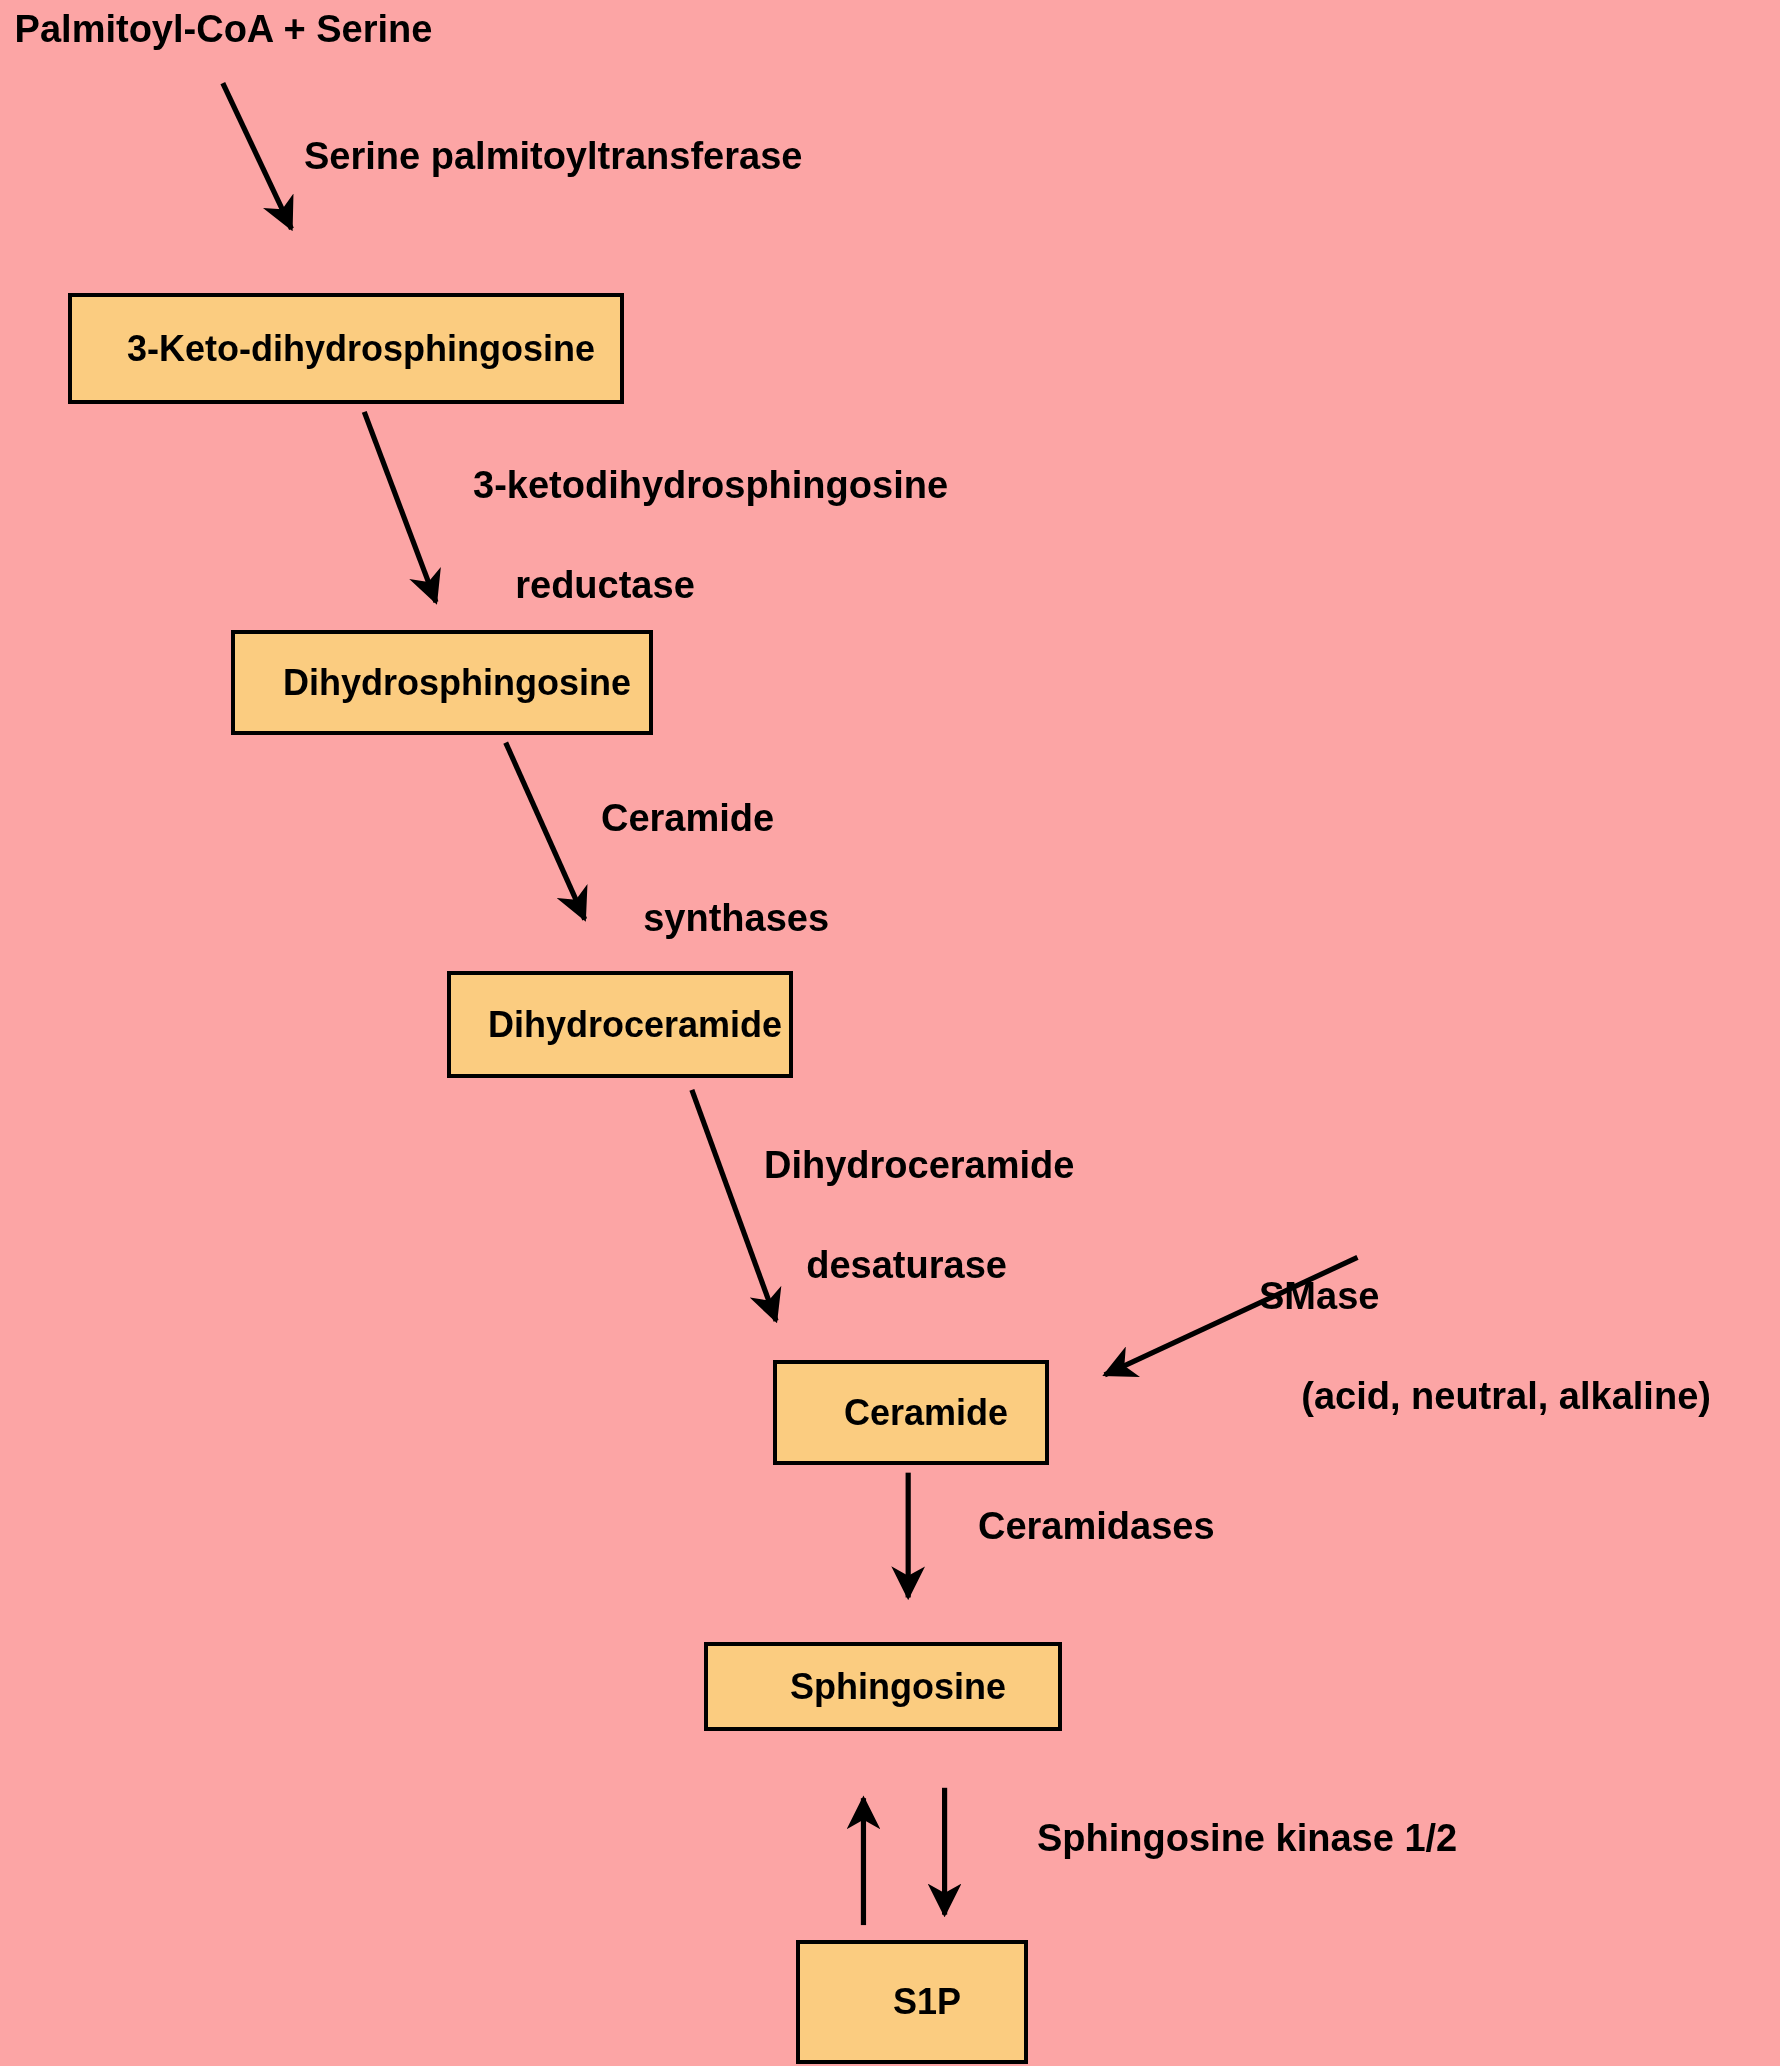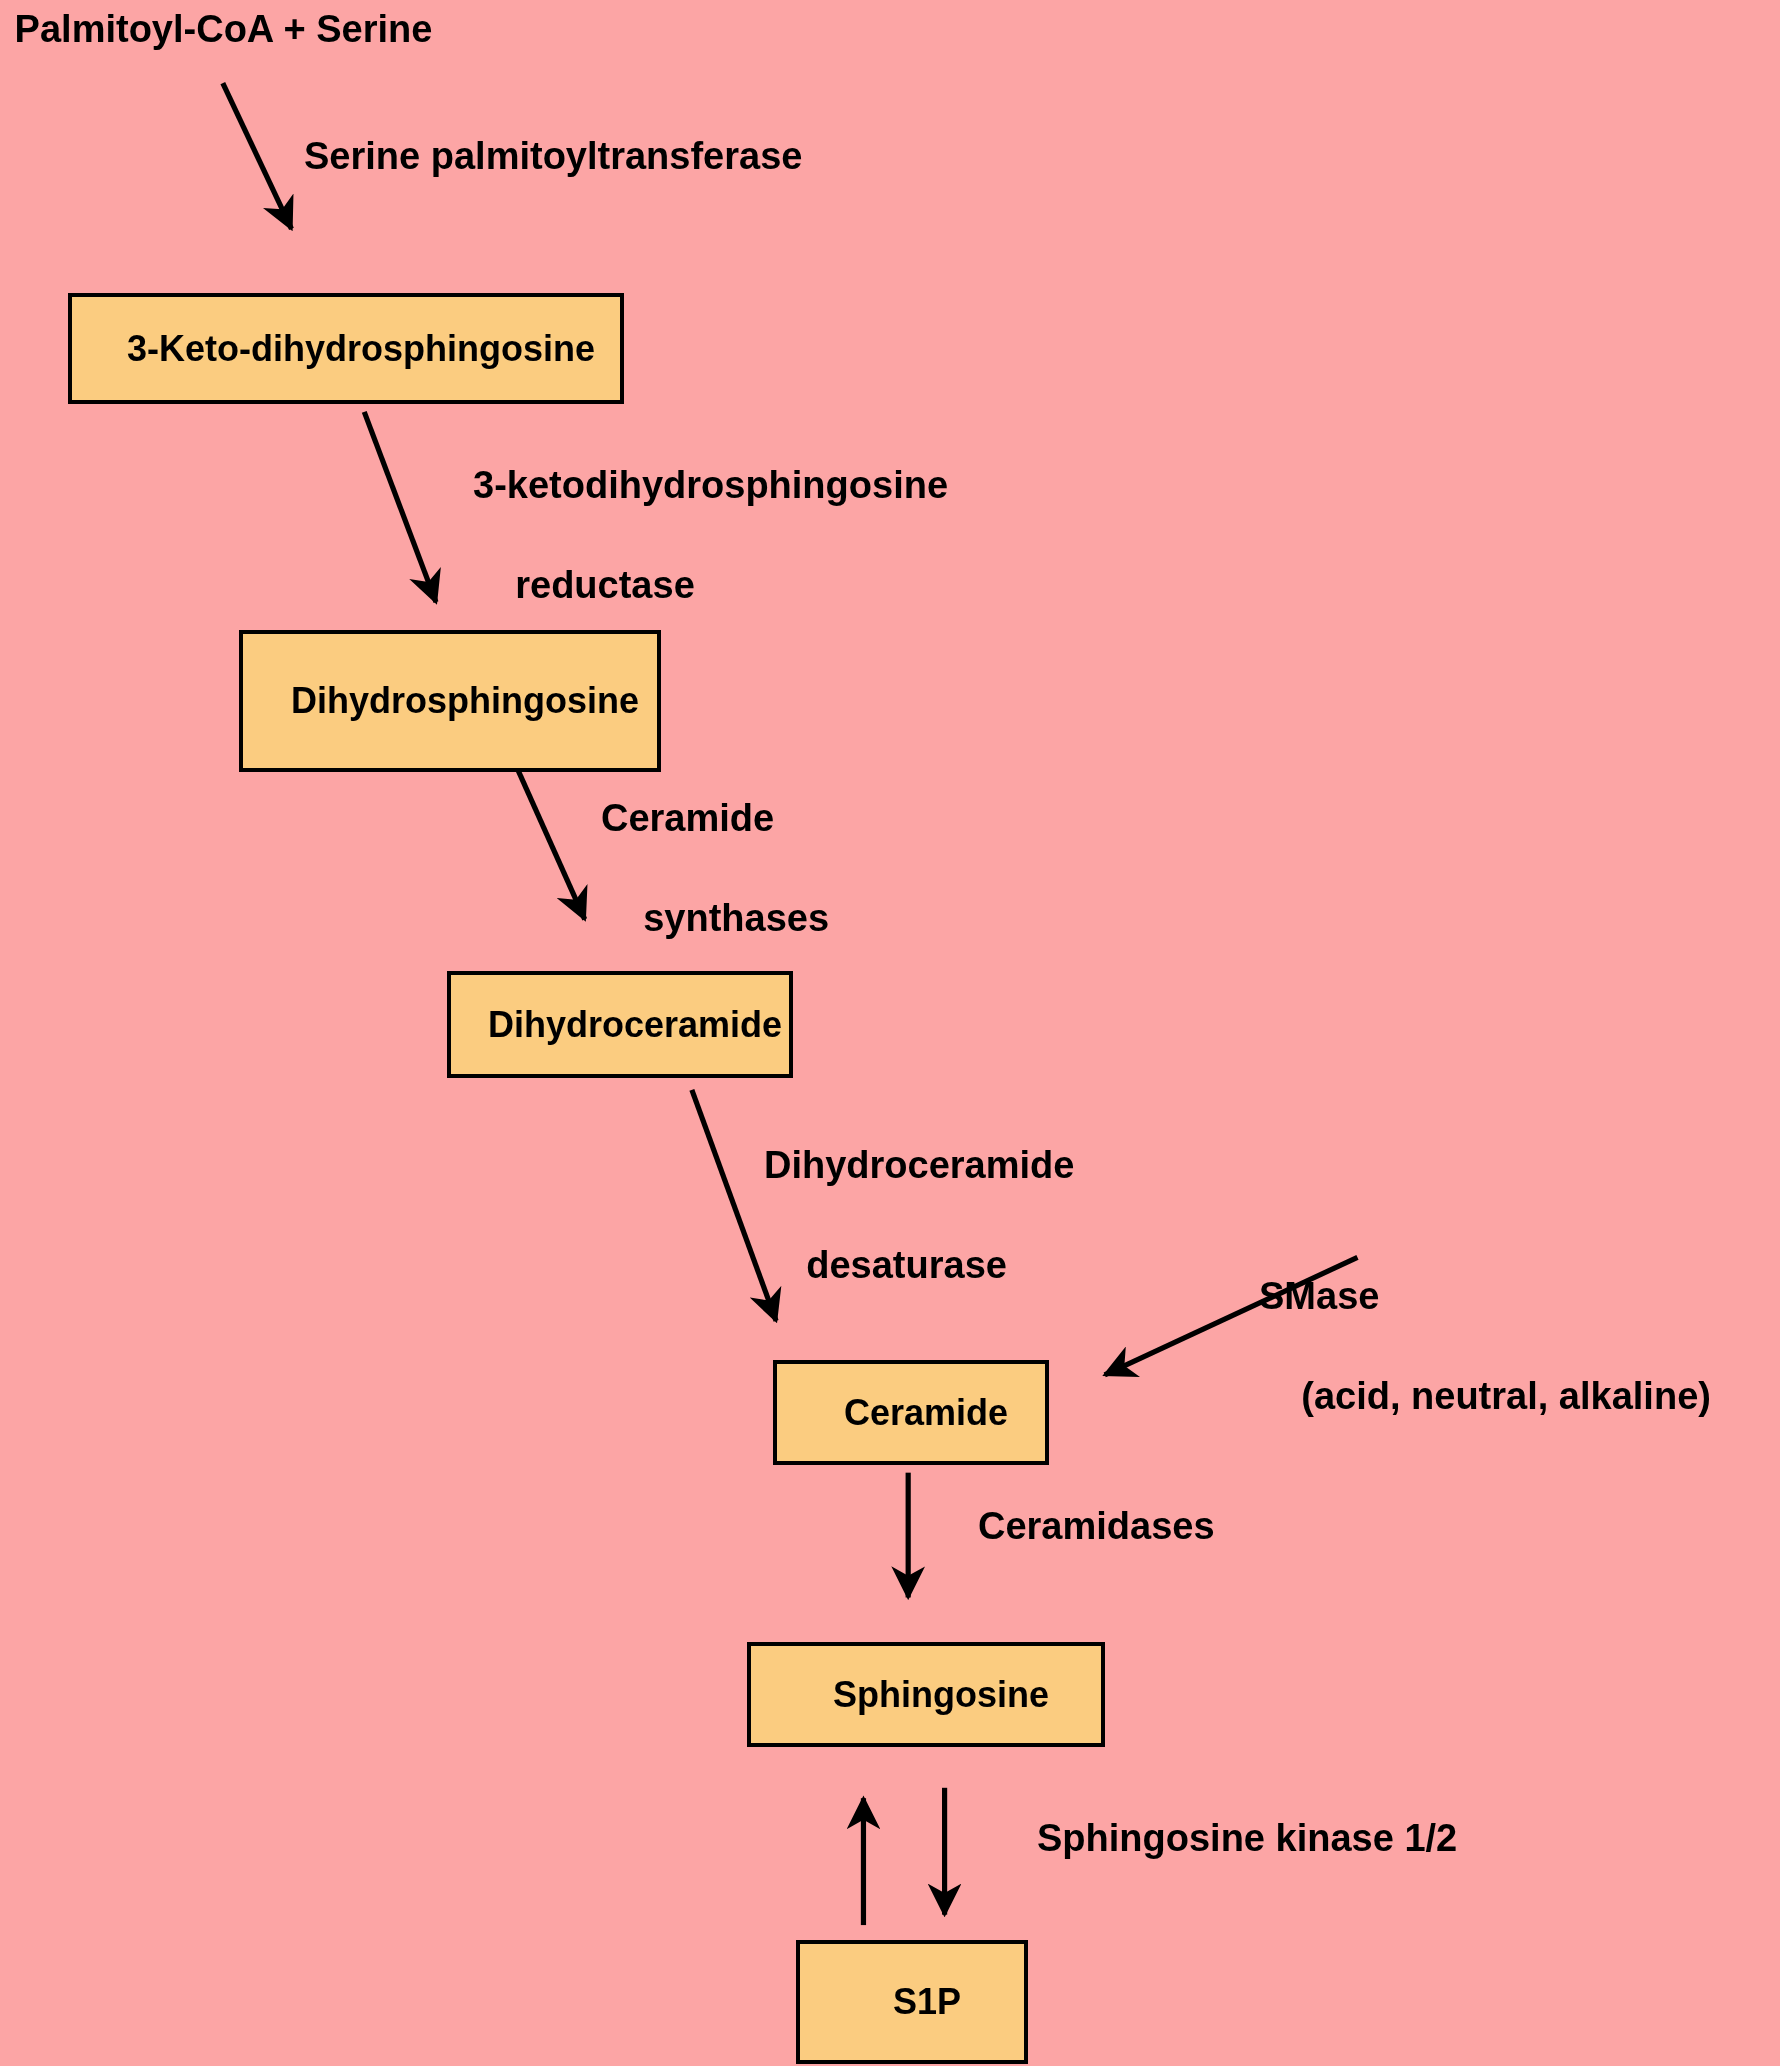--- a/index.html
+++ b/index.html
@@ -86,42 +86,42 @@
   <div class="title" style="left:14.6px; top:8.3px;">Palmitoyl-CoA + Serine</div>
 
   <div class="lbl" style="left:304px; top:131px;">Serine palmitoyltransferase</div>
 
   <div class="node" style="left:68px; top:293px; width:556px; height:111px;">3-Keto-dihydrosphingosine</div>
 
   <div class="lbl" style="left:473px; top:460px;"><span>3-ketodihydrosphingosine</span><br>
     <span>reductase</span>
   </div>
 
-  <div class="node" style="left:231px; top:630px; width:422px; height:142px;margin-left:8px;">Dihydrosphingosine</div>
+  <div class="node" style="left:231px; top:630px; width:422px; height:105px;">Dihydrosphingosine</div>
 
   <div class="lbl" style="left:601px; top:793px;"><span>Ceramide</span><br>
     <span>synthases</span>
   </div>
 
   <div class="node" style="left:447px; top:971px; width:346px; height:107px;">Dihydroceramide</div>
 
   <div class="lbl" style="left:764px; top:1140px;"><span>Dihydroceramide</span><br>
     <span>desaturase</span>
   </div>
 
 
   <div class="lbl" style="left:1259px; top:1271px;"><span>SMase</span><br>
     <span>(acid, neutral, alkaline)</span>
   </div>
 
   <div class="node" style="left:773px; top:1360px; width:276px; height:105px;">Ceramide</div>
 
   <div class="lbl" style="left:978px; top:1501px;">Ceramidases</div>
 
-  <div class="node" style="left:747px; top:1642px; width:358px; height:105px;">Sphingosine</div>
+  <div class="node" style="left:704px; top:1642px; width:358px; height:89px;">Sphingosine</div>
 
 
   <div class="lbl" style="left:1037px; top:1813px;">Sphingosine kinase 1/2</div>
 
   <div class="node" style="left:796px; top:1940px; width:232px; height:124px;">S1P</div>
 
 </div>
 
 
 </body></html>

